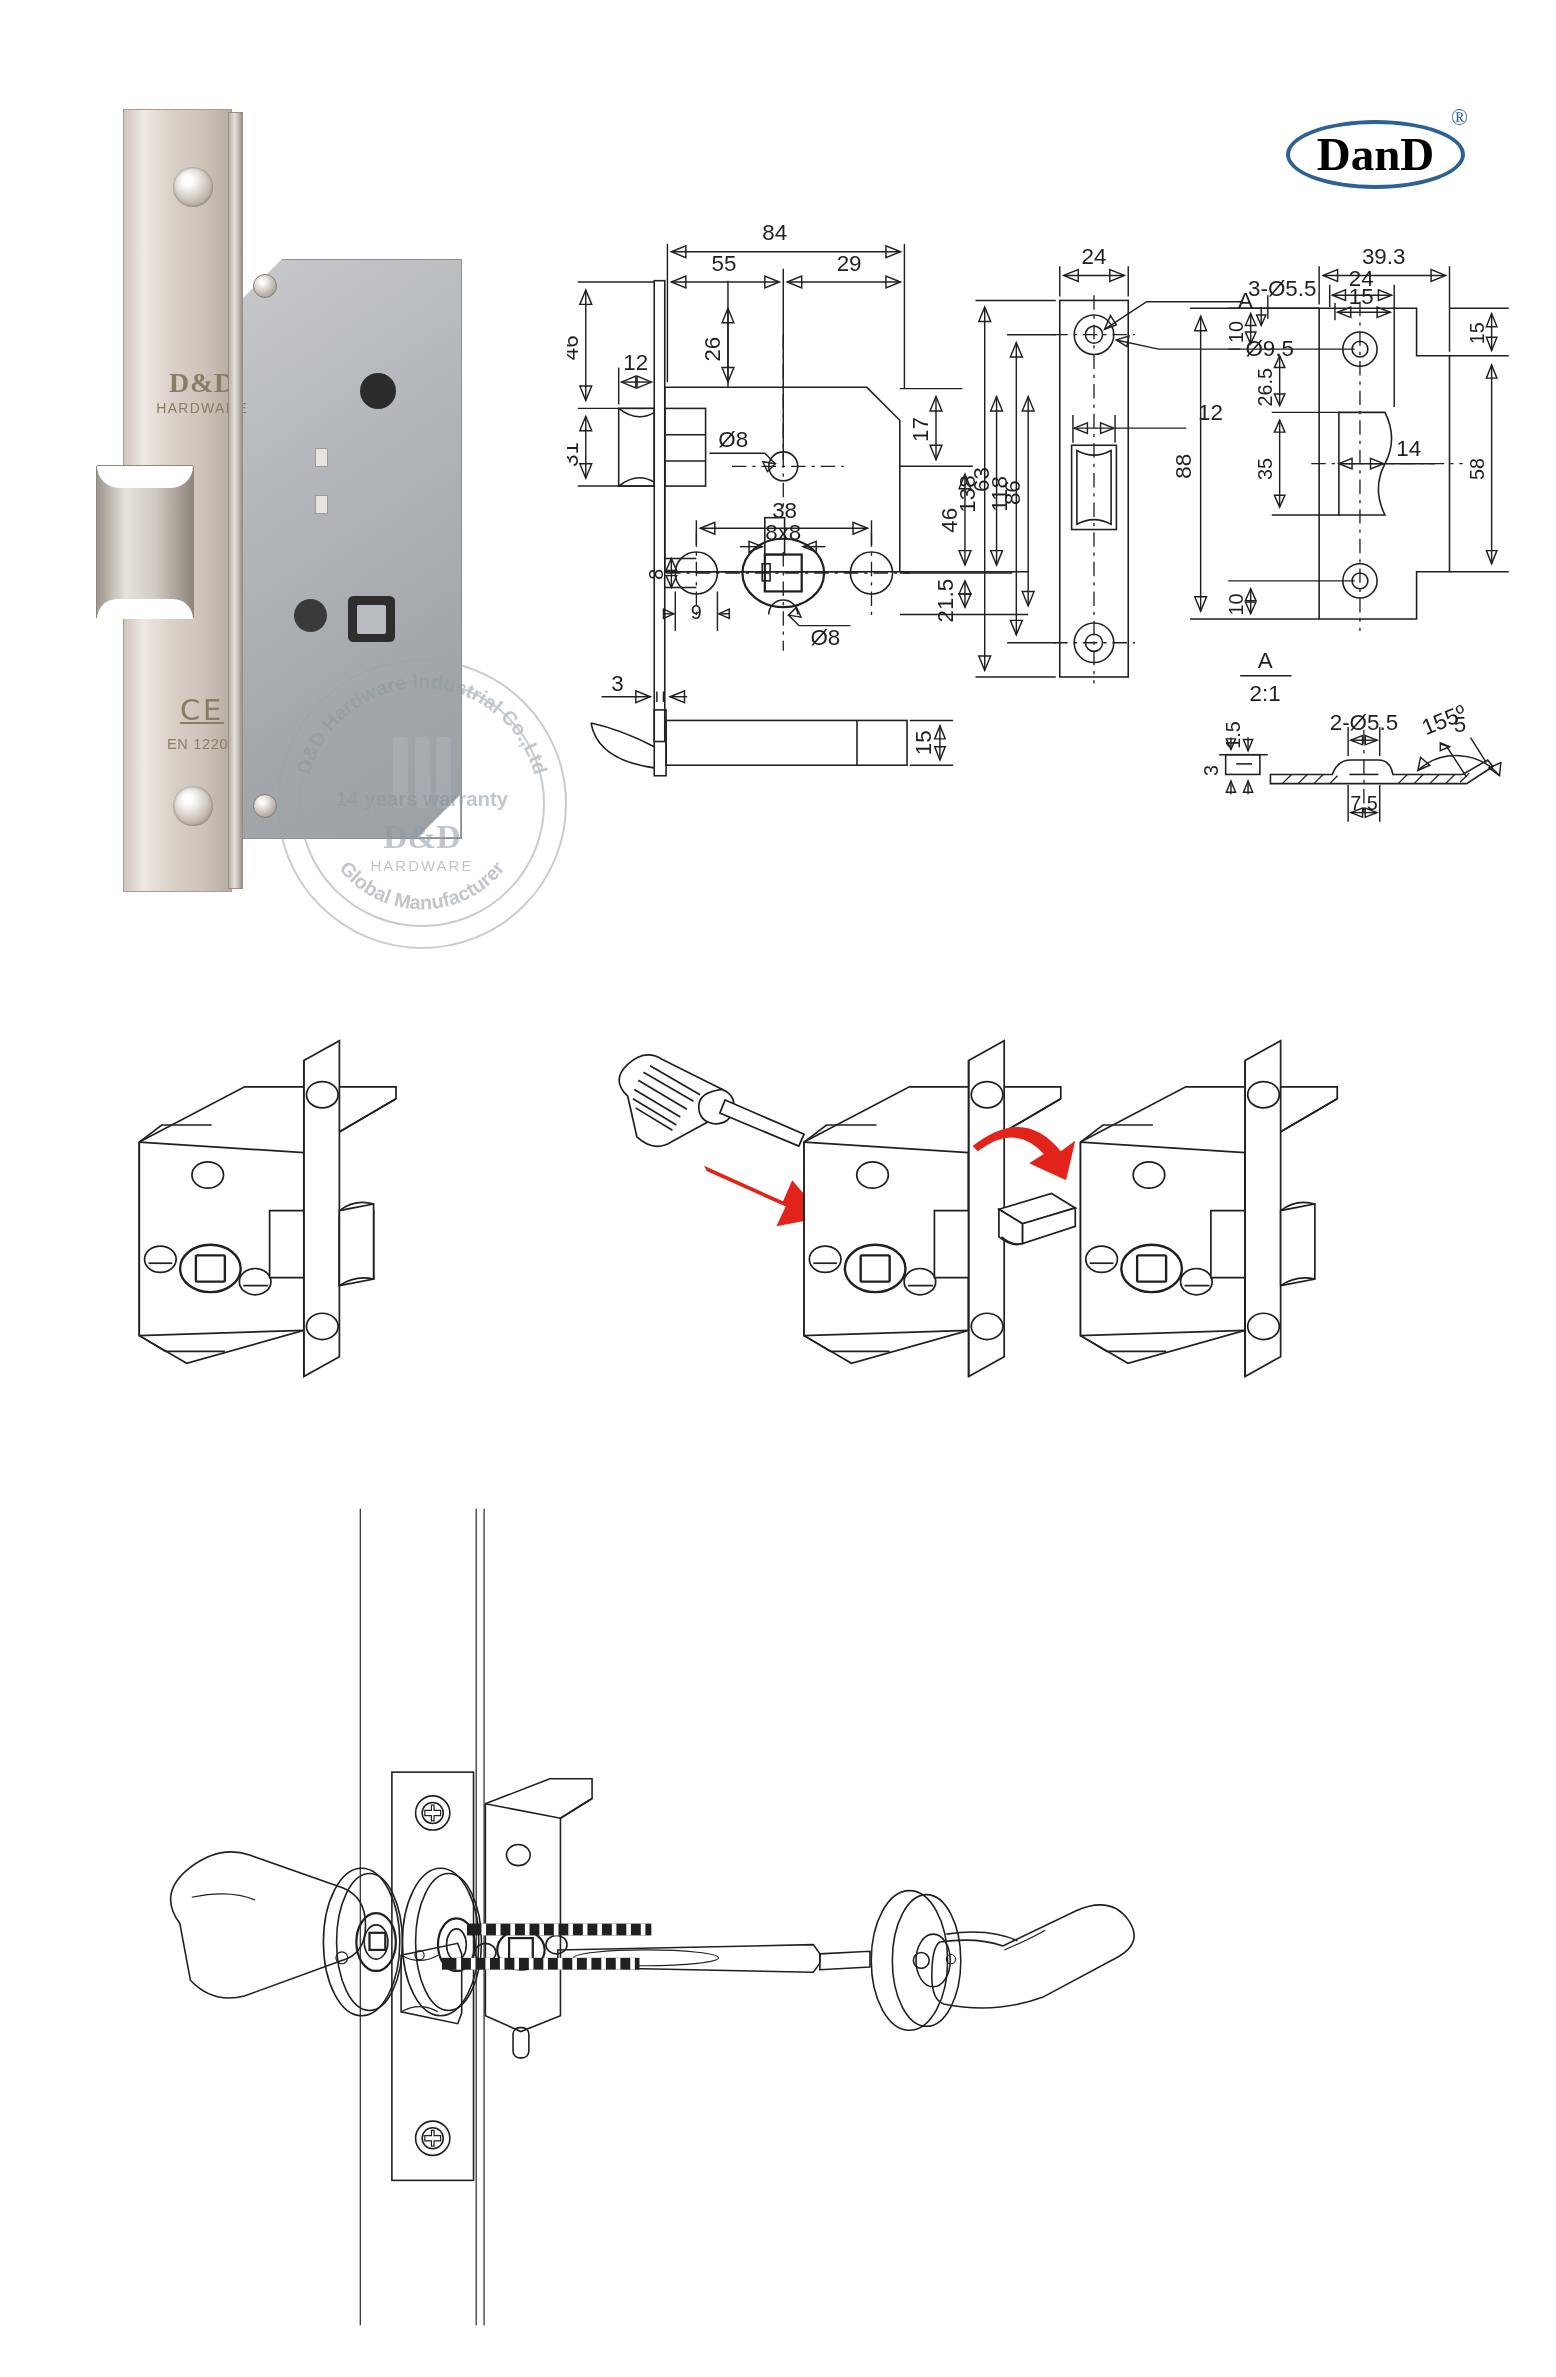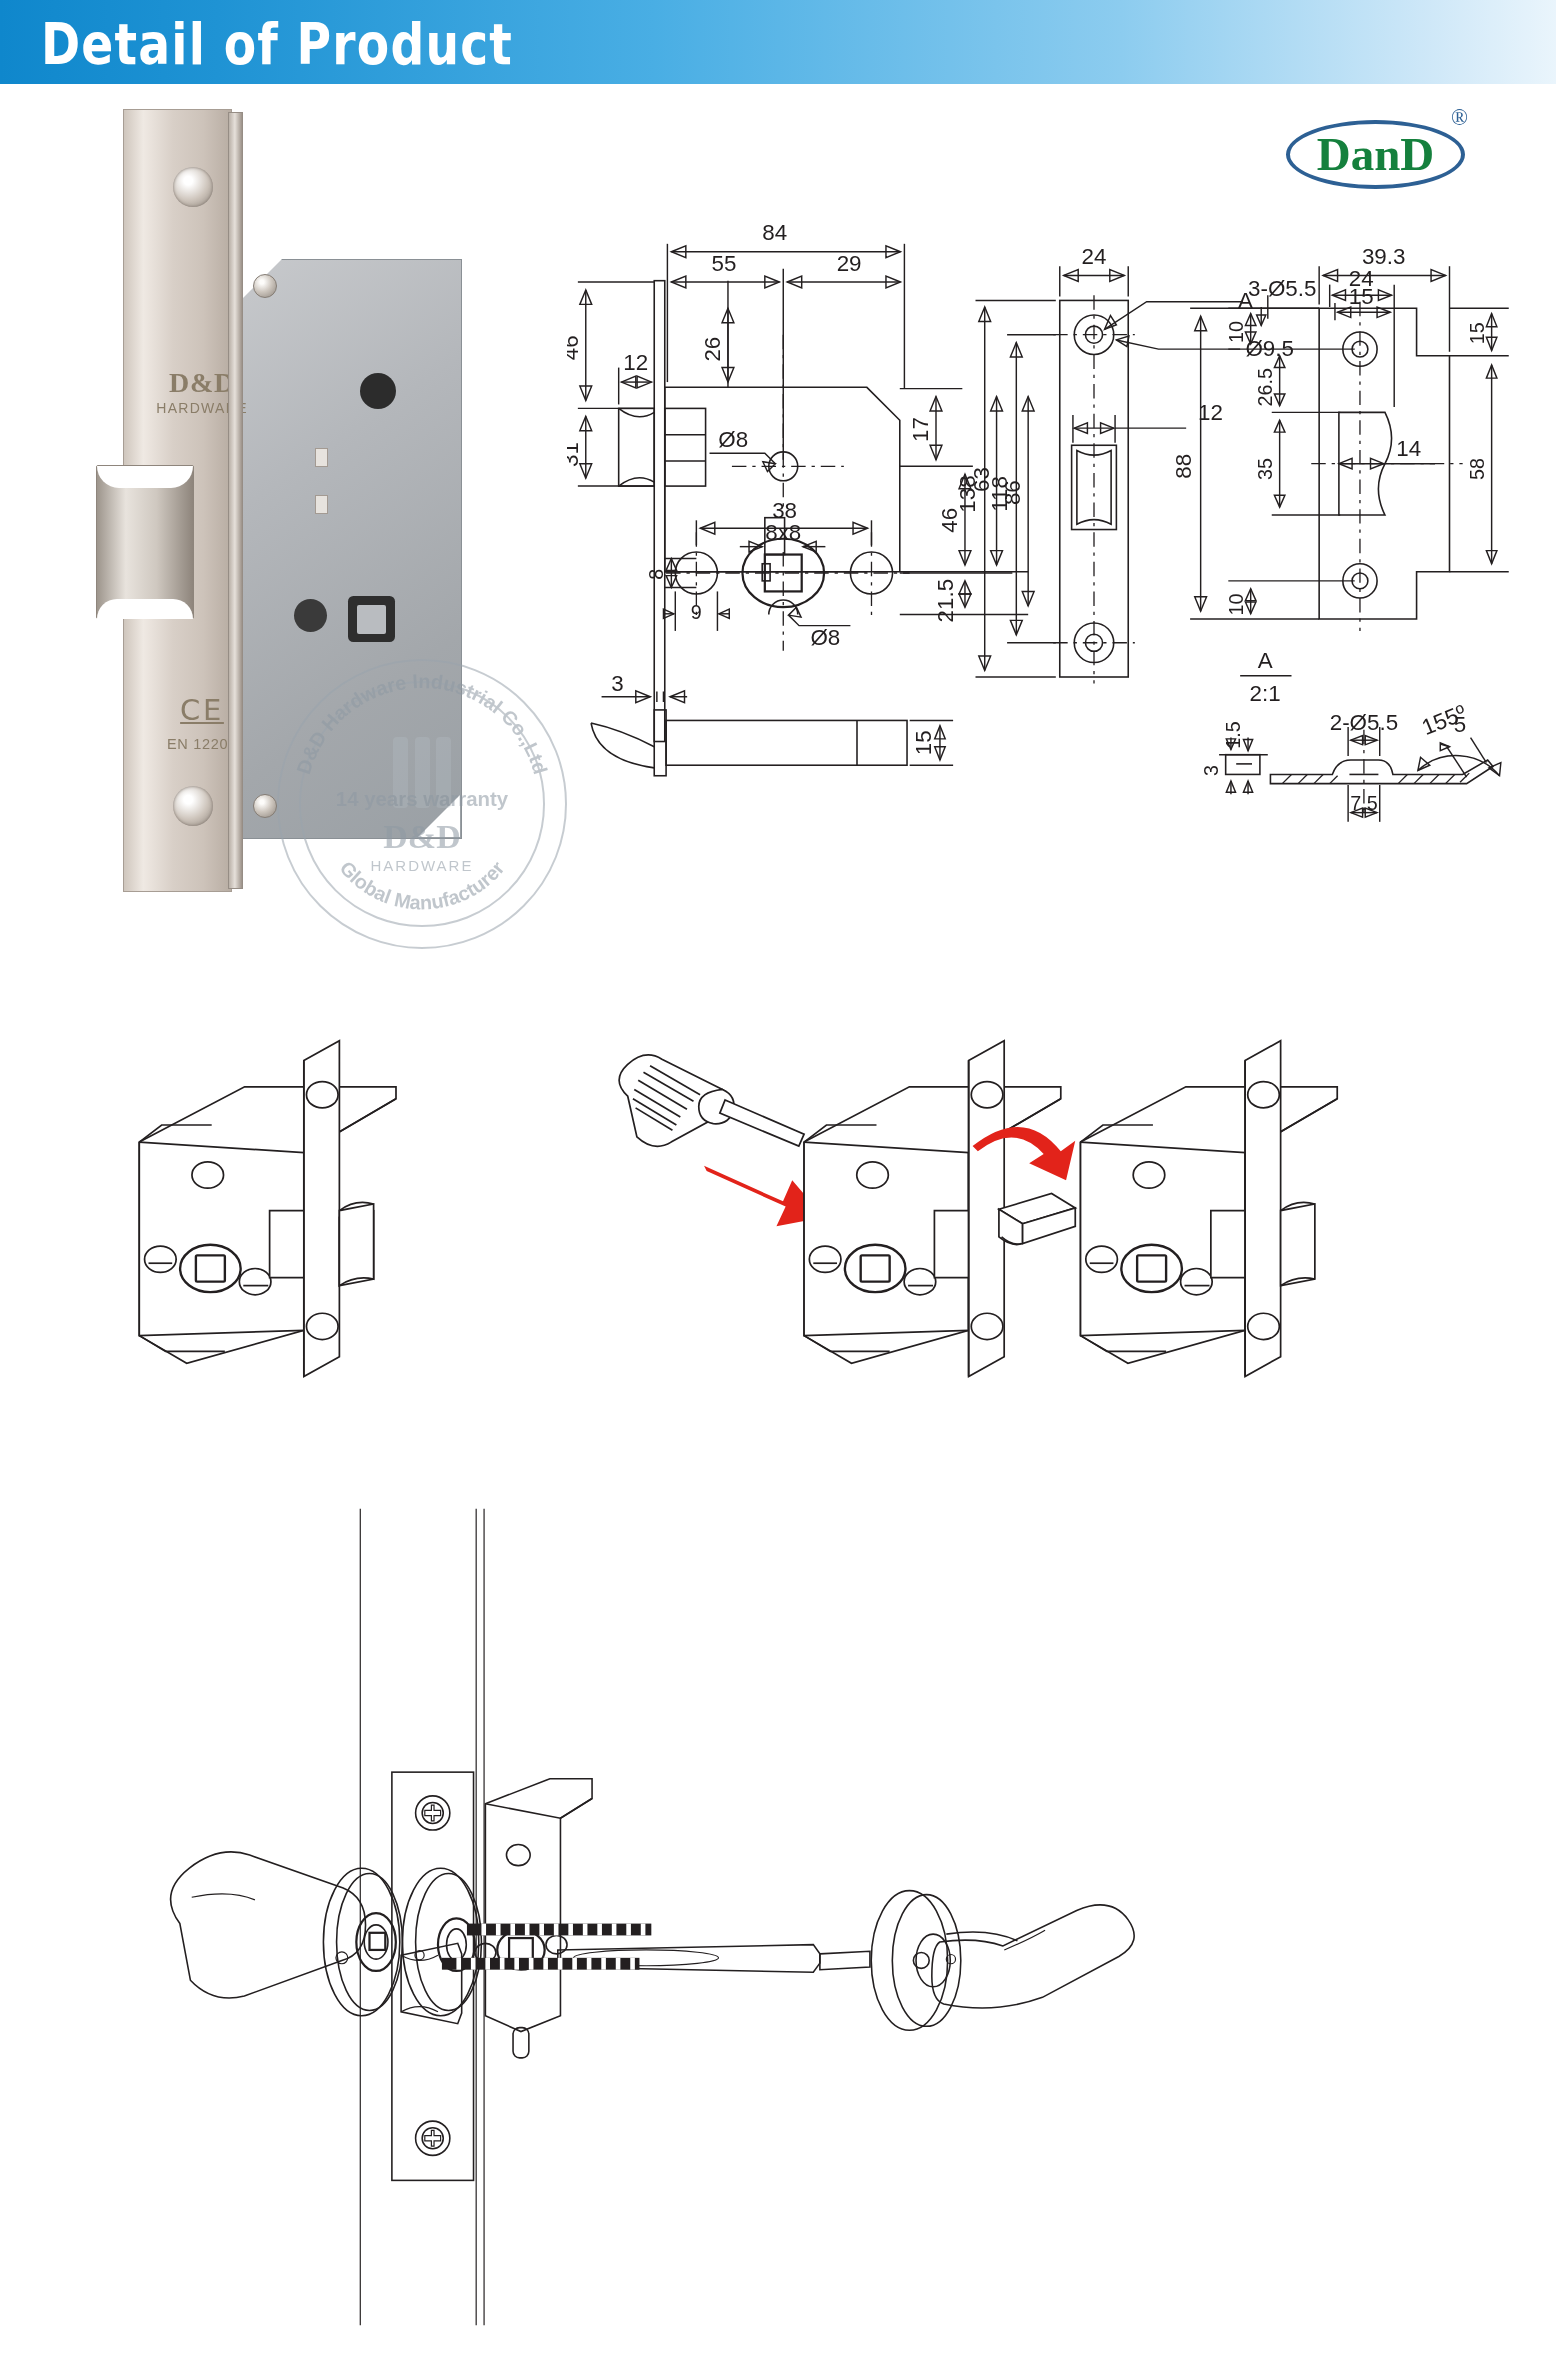--- a/index.html
+++ b/index.html
@@ -11,21 +11,21 @@
           background:linear-gradient(90deg,#0f87cc 0%,#1f93d4 14%,#49aee4 42%,#8cccef 72%,#cfe8f8 92%,#eaf5fc 100%);}
   #banner-title{position:absolute;left:41px;top:6.6px;font-size:57px;line-height:74px;
           font-weight:bold;color:#ffffff;letter-spacing:1.3px;
           font-family:"DejaVu Sans Condensed","Liberation Sans",sans-serif;
           transform:scaleX(.92);transform-origin:left center;white-space:nowrap;}
 
   
   #logo{position:absolute;left:1286px;top:105px;width:198px;height:86px;}
   #logo .ell{position:absolute;left:0;top:14.5px;width:179px;height:69px;border:4px solid #2d6094;border-radius:50%;box-sizing:border-box;}
   #logo .word{position:absolute;left:0;top:26px;width:179px;text-align:center;
-       font-family:"Liberation Serif","DejaVu Serif",serif;font-weight:bold;font-size:47px;line-height:47px;color:#15803d;}
+       font-family:"Liberation Serif","DejaVu Serif",serif;font-weight:bold;font-size:47px;line-height:47px;color:#000000;}
   #logo .reg{position:absolute;left:165px;top:0px;font-size:22.4px;color:#2d6094;
        font-family:"Liberation Serif",serif;}
 
   
   #photo{position:absolute;left:99px;top:109px;width:408px;height:794px;}
   .plate{position:absolute;left:24px;top:0px;width:107px;height:781px;
          background:linear-gradient(90deg,#cfc6bd 0%,#efe9e3 18%,#d8cfc7 46%,#cdc3ba 74%,#b8ada3 100%);
          border:0.7px solid #a79d94;}
   .plate-edge{position:absolute;left:129px;top:2.6px;width:13px;height:775px;
          background:linear-gradient(90deg,#b9b0a7,#e6e0da 45%,#9c9289);border:0.7px solid #968d85;}
@@ -97,23 +97,20 @@
   .iso-f{fill:none;stroke:#231f20;stroke-width:2.6;}
   .isoT{fill:#ffffff;stroke:#231f20;stroke-width:3.6;}
   .redarrow{fill:#e2231a;}
   .hatch{fill:none;stroke:#231f20;stroke-width:2;}
 </style>
 </head>
 <body>
 
 <div id="page">
 
-  <div id="banner">
-    <div id="banner-title">Detail of Product</div>
-  </div>
 
   <div id="logo">
     <div class="ell"></div>
     <div class="word">DanD</div>
     <div class="reg">®</div>
   </div>
 
   <div id="photo">
     <div class="body-box"></div>
     <div class="body-cut"></div>

